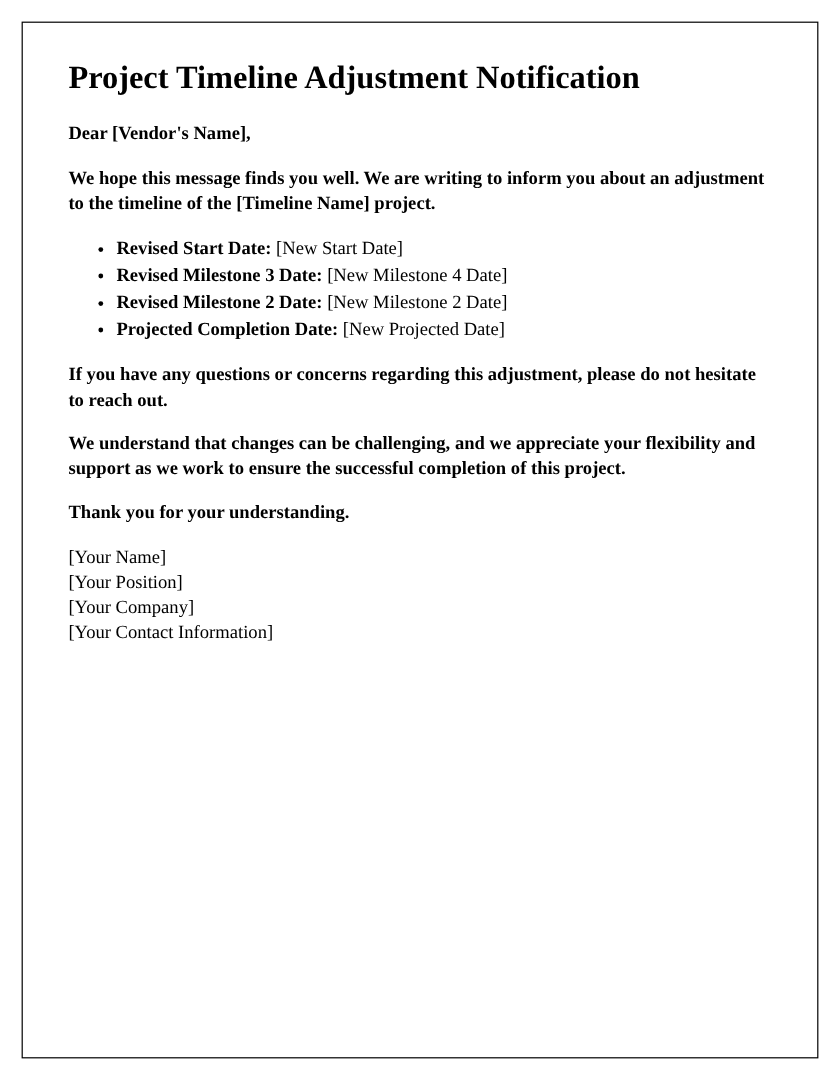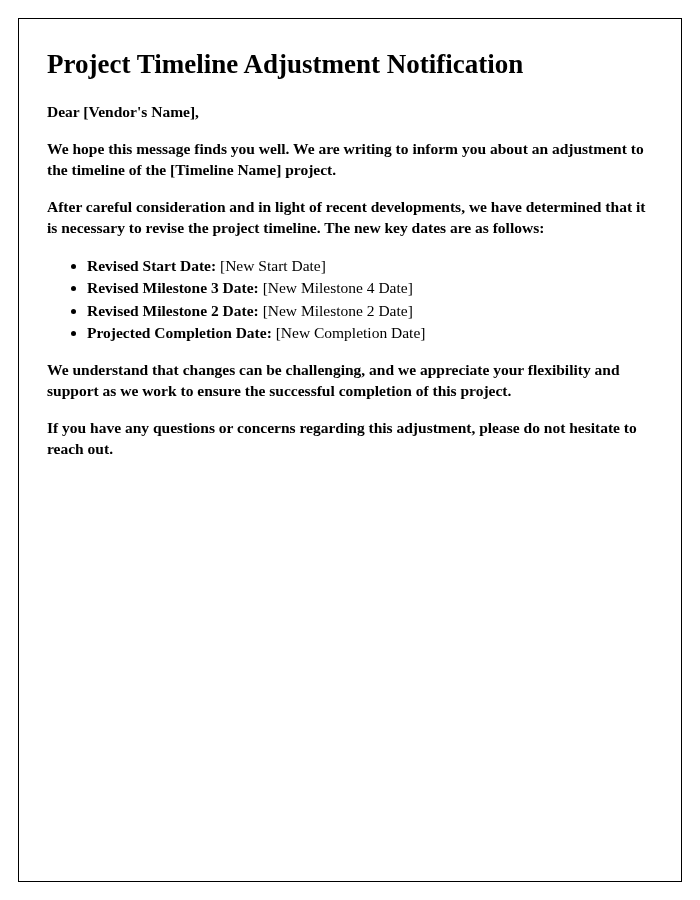--- a/index.html
+++ b/index.html
@@ -11,21 +11,21 @@
       font-family: Georgia, 'Times New Roman', Times, serif;
       background: #ffffff;
       width: 700px;
       height: 900px;
       padding: 18px;
     }
     .document-frame {
       border: 1.5px solid #000000;
       width: 100%;
       height: 100%;
-      padding: 30px 28px;
+      padding: 30px 38px;
     }
     h1 {
       font-size: 27px;
       font-weight: bold;
       margin-bottom: 22px;
     }
     p {
       font-size: 15.5px;
       line-height: 1.35;
       margin-bottom: 16px;
@@ -51,36 +51,42 @@
 </head>
 <body>
 
 <div class="document-frame">
   <h1>Project Timeline Adjustment Notification</h1>
 
   <p>Dear [Vendor's Name],</p>
 
   <p>We hope this message finds you well. We are writing to inform you about an adjustment to the timeline of the [Timeline Name] project.</p>
 
-  <p>After careful consideration and in light of recent developments, we have determined that it is necessary to revise the project timeline. The new key dates are as follows:</p>
 
   <ul>
     <li>
       <span class="bold">Revised Start Date:</span><span> [New Start Date]</span>
     </li>
     <li>
       <span class="bold">Revised Milestone 3 Date:</span><span> [New Milestone 4 Date]</span>
     </li>
     <li>
       <span class="bold">Revised Milestone 2 Date:</span><span> [New Milestone 2 Date]</span>
     </li>
     <li>
-      <span class="bold">Projected Completion Date:</span><span> [New Completion Date]</span>
+      <span class="bold">Projected Completion Date:</span><span> [New Projected Date]</span>
     </li>
   </ul>
 
+  <p>If you have any questions or concerns regarding this adjustment, please do not hesitate to reach out.</p>
+
   <p>We understand that changes can be challenging, and we appreciate your flexibility and support as we work to ensure the successful completion of this project.</p>
 
-  <p>If you have any questions or concerns regarding this adjustment, please do not hesitate to reach out.</p>
+  <p>Thank you for your understanding.</p>
 
 
-
+  <div class="signature-block">
+    <div>[Your Name]</div>
+    <div>[Your Position]</div>
+    <div>[Your Company]</div>
+    <div>[Your Contact Information]</div>
+  </div>
 </div>
 
 </body></html>

